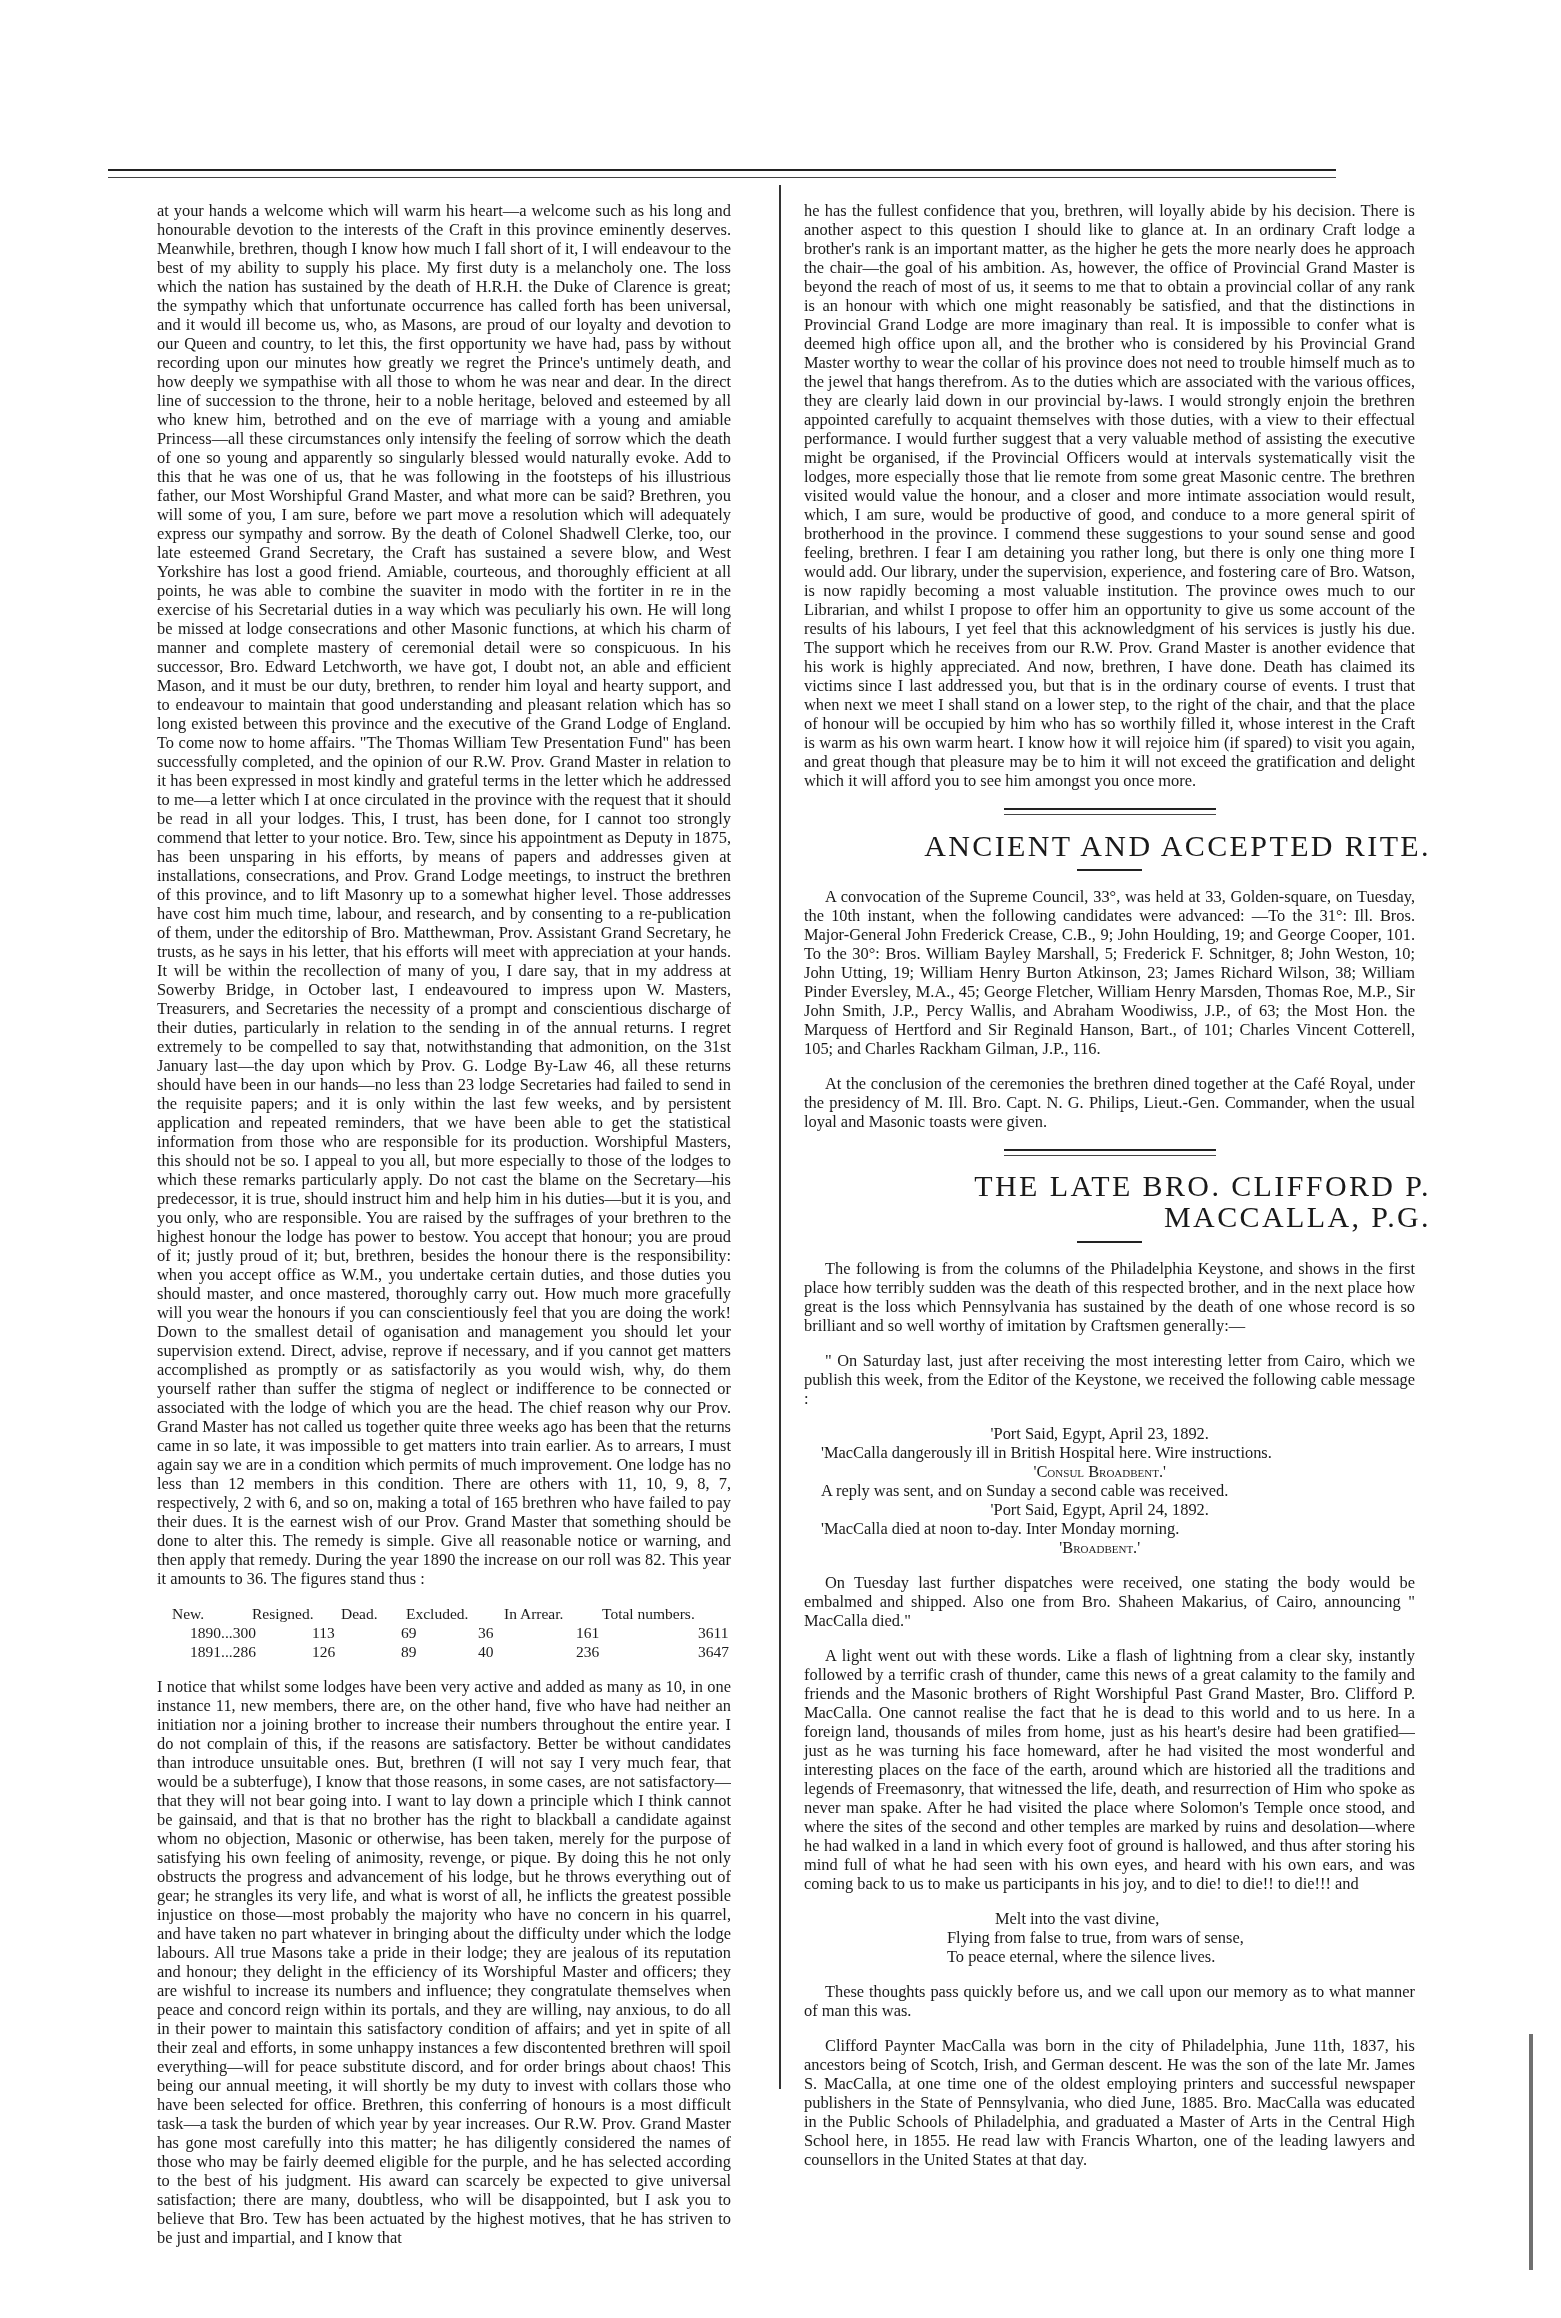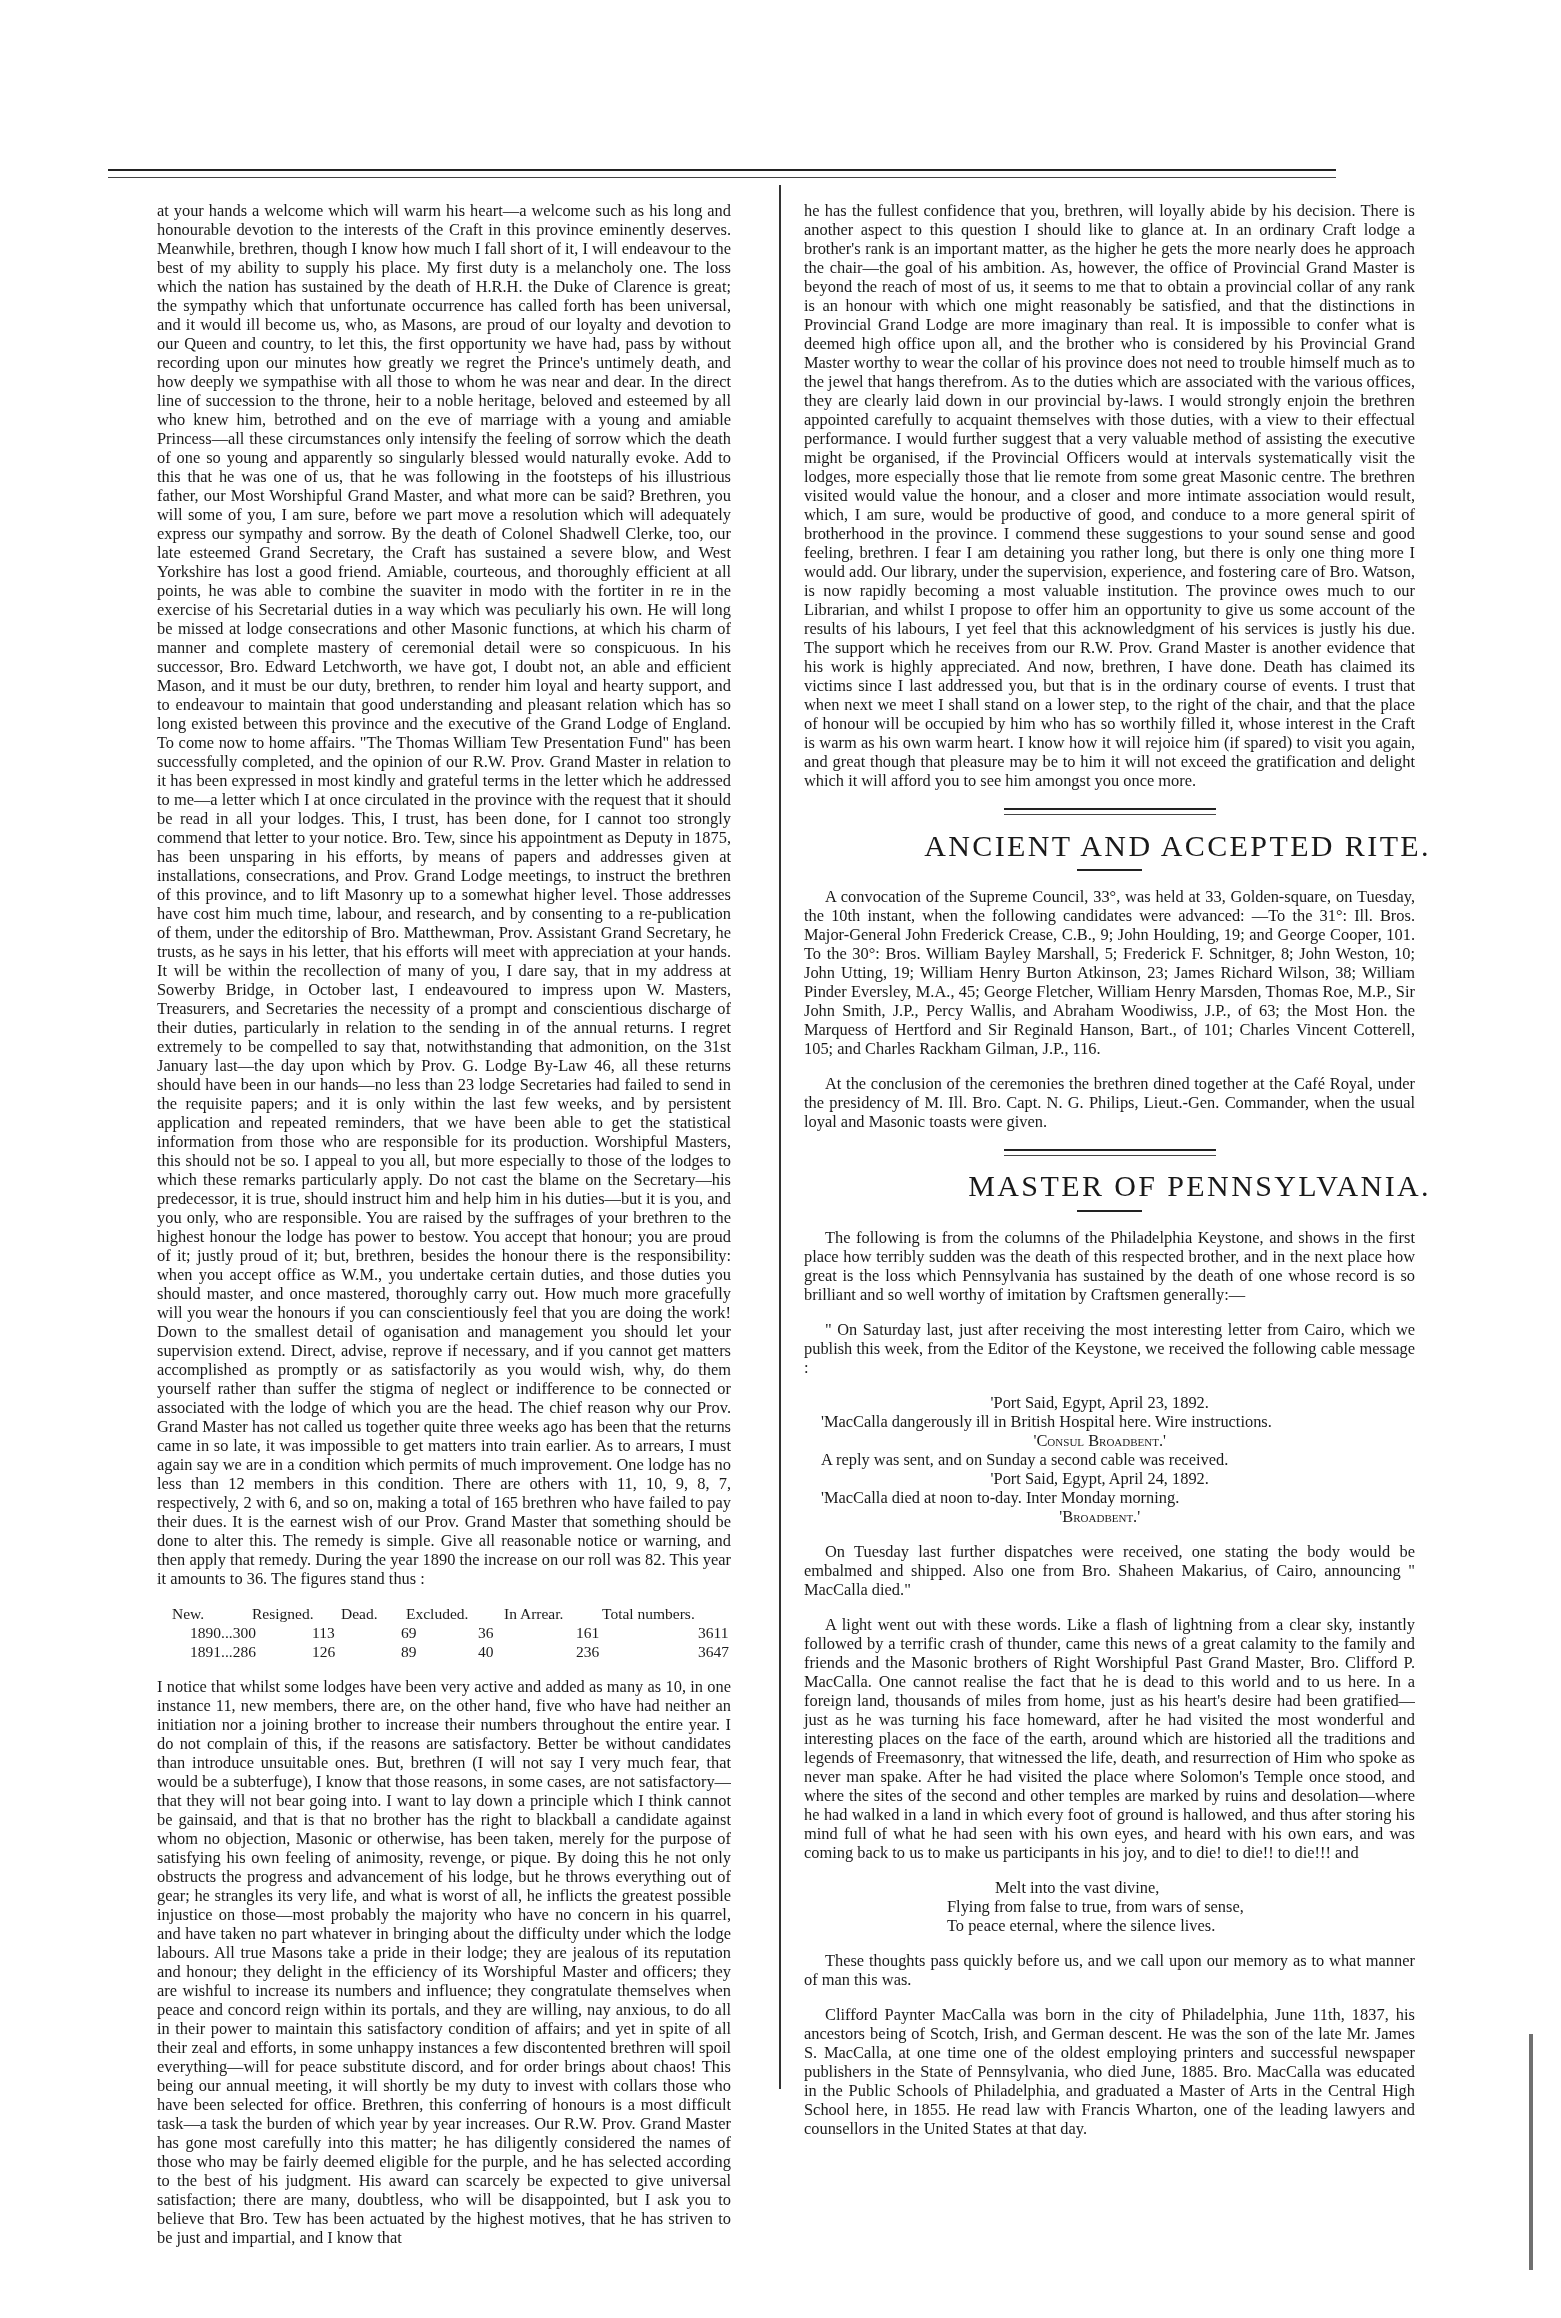--- a/index.html
+++ b/index.html
@@ -83,21 +83,21 @@
     <p>he has the fullest confidence that you, brethren, will loyally abide by his decision. There is another aspect to this question I should like to glance at. In an ordinary Craft lodge a brother's rank is an important matter, as the higher he gets the more nearly does he approach the chair—the goal of his ambition. As, however, the office of Provincial Grand Master is beyond the reach of most of us, it seems to me that to obtain a provincial collar of any rank is an honour with which one might reasonably be satisfied, and that the distinctions in Provincial Grand Lodge are more imaginary than real. It is impossible to confer what is deemed high office upon all, and the brother who is considered by his Provincial Grand Master worthy to wear the collar of his province does not need to trouble himself much as to the jewel that hangs therefrom. As to the duties which are associated with the various offices, they are clearly laid down in our provincial by-laws. I would strongly enjoin the brethren appointed carefully to acquaint themselves with those duties, with a view to their effectual performance. I would further suggest that a very valuable method of assisting the executive might be organised, if the Provincial Officers would at intervals systematically visit the lodges, more especially those that lie remote from some great Masonic centre. The brethren visited would value the honour, and a closer and more intimate association would result, which, I am sure, would be productive of good, and conduce to a more general spirit of brotherhood in the province. I commend these suggestions to your sound sense and good feeling, brethren. I fear I am detaining you rather long, but there is only one thing more I would add. Our library, under the supervision, experience, and fostering care of Bro. Watson, is now rapidly becoming a most valuable institution. The province owes much to our Librarian, and whilst I propose to offer him an opportunity to give us some account of the results of his labours, I yet feel that this acknowledgment of his services is justly his due. The support which he receives from our R.W. Prov. Grand Master is another evidence that his work is highly appreciated. And now, brethren, I have done. Death has claimed its victims since I last addressed you, but that is in the ordinary course of events. I trust that when next we meet I shall stand on a lower step, to the right of the chair, and that the place of honour will be occupied by him who has so worthily filled it, whose interest in the Craft is warm as his own warm heart. I know how it will rejoice him (if spared) to visit you again, and great though that pleasure may be to him it will not exceed the gratification and delight which it will afford you to see him amongst you once more.</p>
 
     <div class="sep"></div>
     <div class="heading">Ancient and Accepted Rite.</div>
     <div class="short-rule"></div>
     <p class="ind">A convocation of the Supreme Council, 33°, was held at 33, Golden-square, on Tuesday, the 10th instant, when the following candidates were advanced: —To the 31°: Ill. Bros. Major-General John Frederick Crease, C.B., 9; John Houlding, 19; and George Cooper, 101. To the 30°: Bros. William Bayley Marshall, 5; Frederick F. Schnitger, 8; John Weston, 10; John Utting, 19; William Henry Burton Atkinson, 23; James Richard Wilson, 38; William Pinder Eversley, M.A., 45; George Fletcher, William Henry Marsden, Thomas Roe, M.P., Sir John Smith, J.P., Percy Wallis, and Abraham Woodiwiss, J.P., of 63; the Most Hon. the Marquess of Hertford and Sir Reginald Hanson, Bart., of 101; Charles Vincent Cotterell, 105; and Charles Rackham Gilman, J.P., 116.</p>
     <p class="ind">At the conclusion of the ceremonies the brethren dined together at the Café Royal, under the presidency of M. Ill. Bro. Capt. N. G. Philips, Lieut.-Gen. Commander, when the usual loyal and Masonic toasts were given.</p>
 
     <div class="sep"></div>
     <div class="heading">
-      <div>Master of Pennsylvania.</div>
+      <div>The Late Bro. Clifford P. MacCalla, P.G.</div>
     </div>
     <div class="short-rule"></div>
 
     <p class="ind">The following is from the columns of the Philadelphia Keystone, and shows in the first place how terribly sudden was the death of this respected brother, and in the next place how great is the loss which Pennsylvania has sustained by the death of one whose record is so brilliant and so well worthy of imitation by Craftsmen generally:—</p>
     <p class="ind" style="margin-top:4.9px">" On Saturday last, just after receiving the most interesting letter from Cairo, which we publish this week, from the Editor of the Keystone, we received the following cable message :</p>
     <div class="right-line">'Port Said, Egypt, April 23, 1892.</div>
     <div class="indent-line">'MacCalla dangerously ill in British Hospital here. Wire instructions.</div>
     <div class="right-line sc">'Consul Broadbent.'</div>
     <div class="indent-line">A reply was sent, and on Sunday a second cable was received.</div>
     <div class="right-line">'Port Said, Egypt, April 24, 1892.</div>

